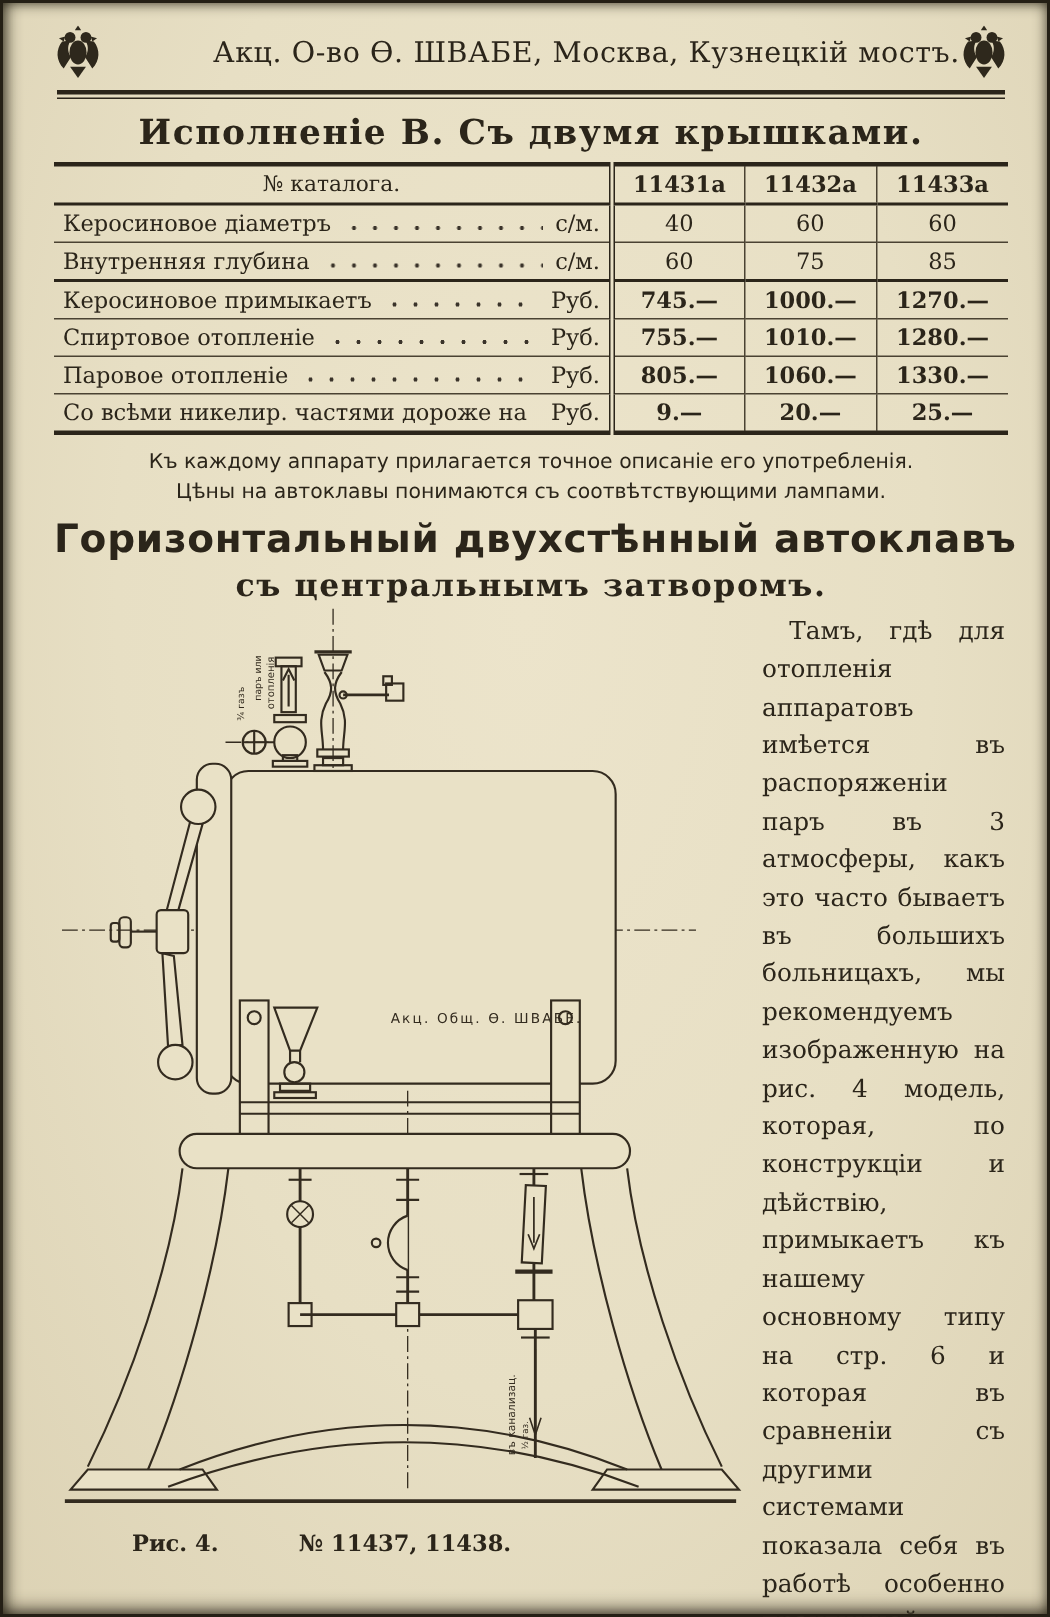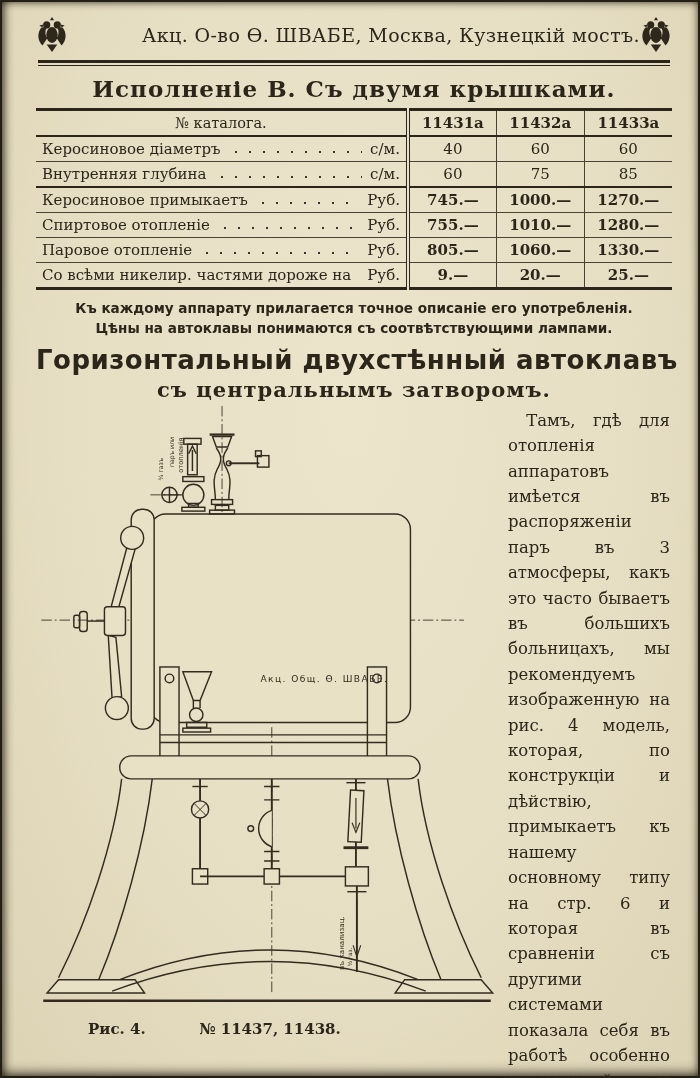--- a/index.html
+++ b/index.html
@@ -34,21 +34,21 @@
   table.cat tr.hdr-row th{border-bottom:2px solid #2b251a;}
   table.cat tr.sep td{border-bottom:2px solid #2b251a;}
   table.cat tr.price td.val{font-weight:bold;}
   .lblflex{display:flex;align-items:baseline;}
   .lblflex .nm{white-space:nowrap;}
   .lblflex .un{white-space:nowrap;}
   .leader{flex:1;height:.9em;margin:0 8px;align-self:flex-end;
     background-image:radial-gradient(circle, #3a332a 1.2px, rgba(0,0,0,0) 1.5px);
     background-size:14px 4px;background-repeat:repeat-x;background-position:0 calc(100% - 4px);}
   
-  .notes{margin:8px 4px 2px 4px;text-align:center;font-family:"DejaVu Sans",sans-serif;font-weight:bold;font-size:13.6px;line-height:1.5;}
+  .notes{margin:8px 4px 2px 4px;text-align:center;font-family:"DejaVu Sans",sans-serif;font-weight:normal;font-size:13.6px;line-height:1.5;}
   
   .head-main{text-align:center;font-family:"DejaVu Sans",sans-serif;font-weight:bold;font-size:26px;letter-spacing:.5px;margin-top:6px;white-space:nowrap;}
   .head-sub{text-align:center;font-weight:bold;font-size:21px;letter-spacing:1px;margin:2px 0 0 0;}
   
   .main{display:flex;margin-top:2px;}
   .fig{flex:none;width:468px;}
   .copy{flex:1;font-size:16.5px;line-height:1.54;text-align:justify;padding:4px 2px 0 4px;}
   .copy p{margin:0;text-indent:1.1em;}
   
   .captions{position:relative;width:468px;height:22px;font-weight:bold;font-size:15px;}

